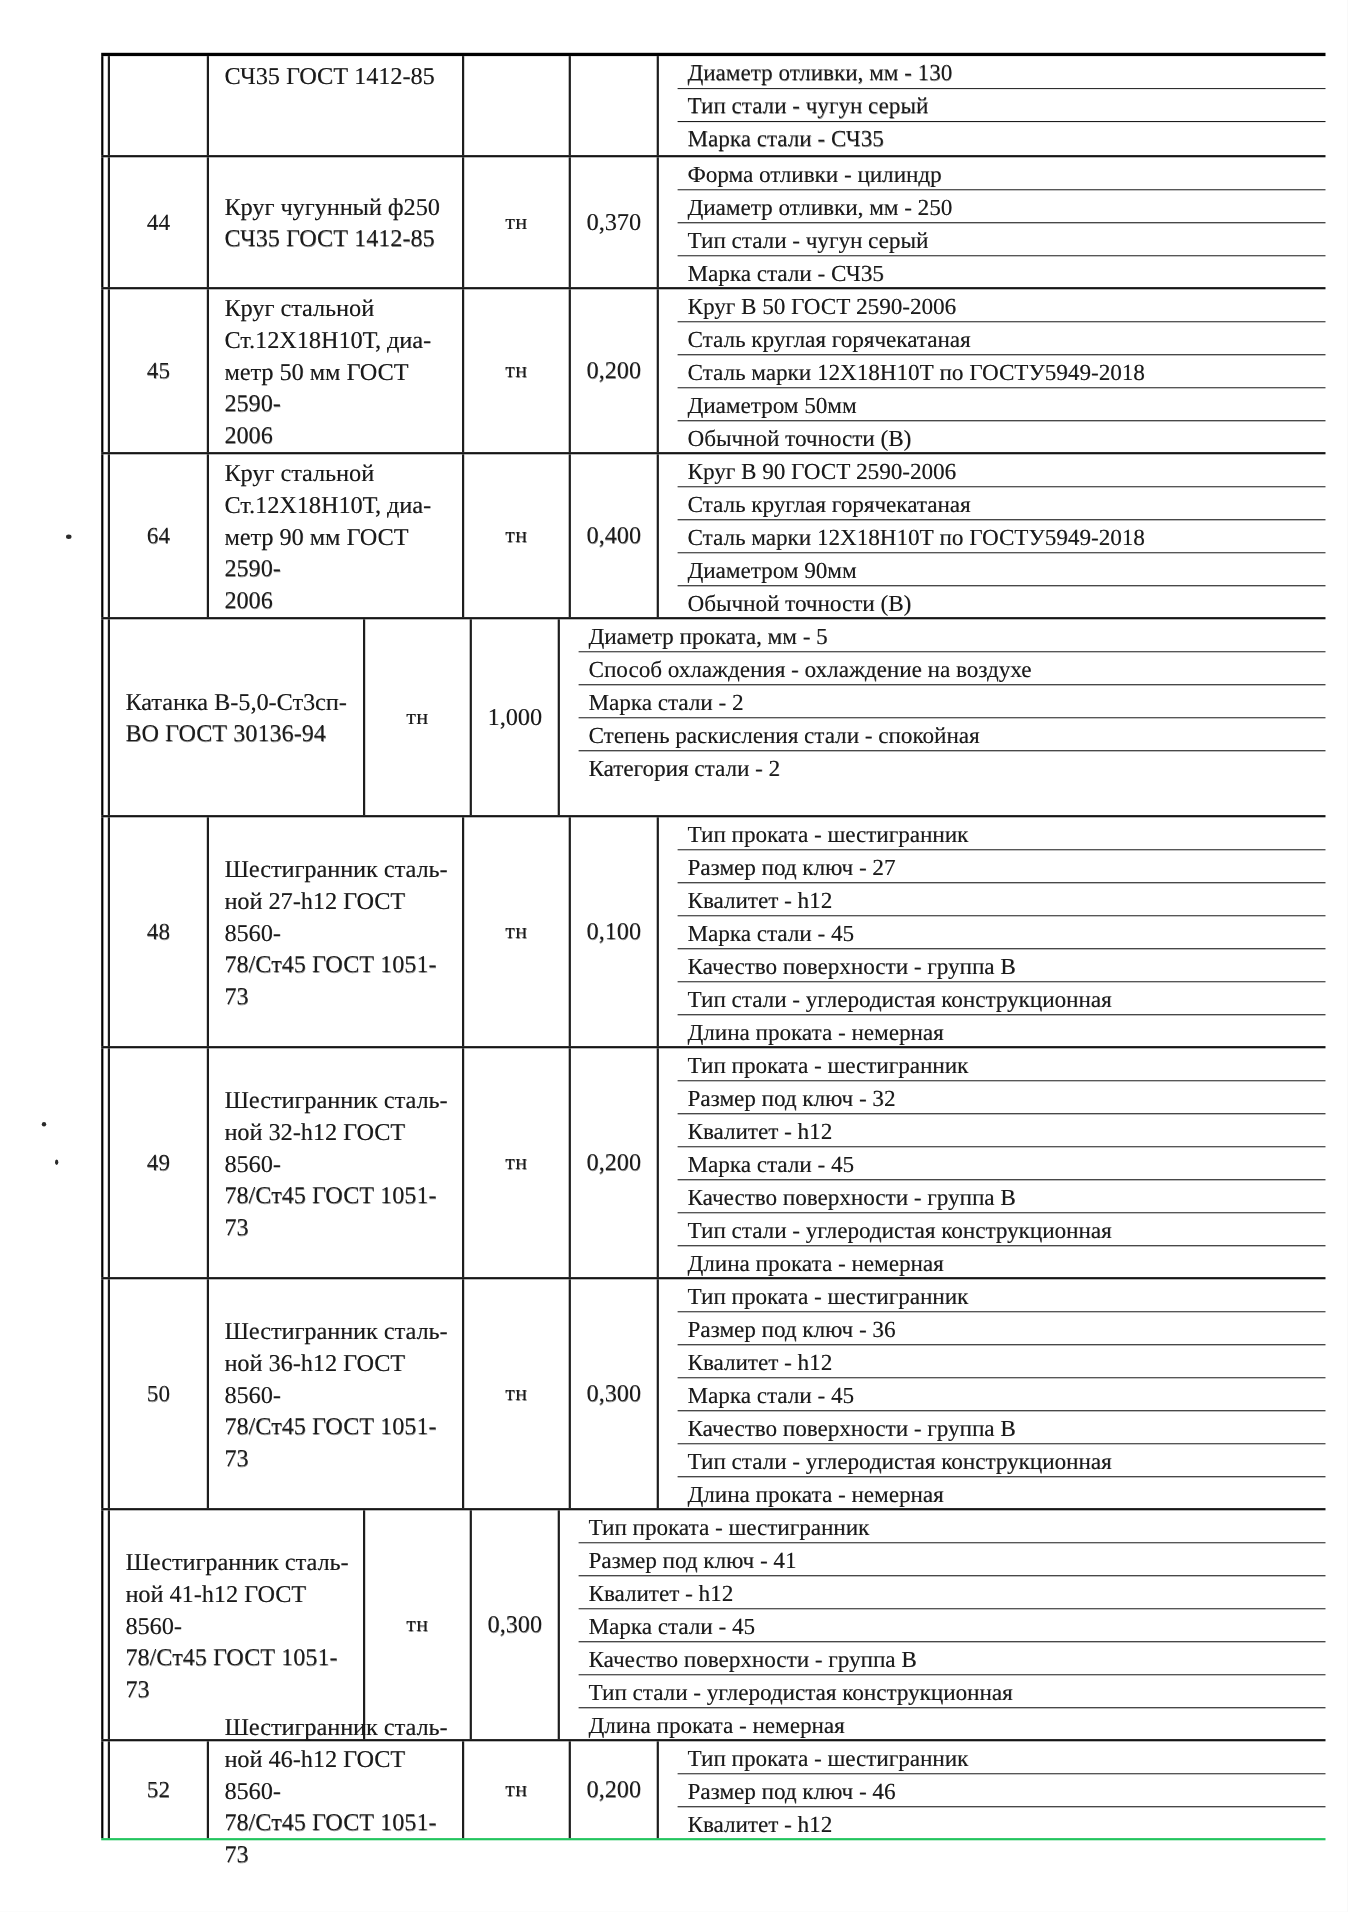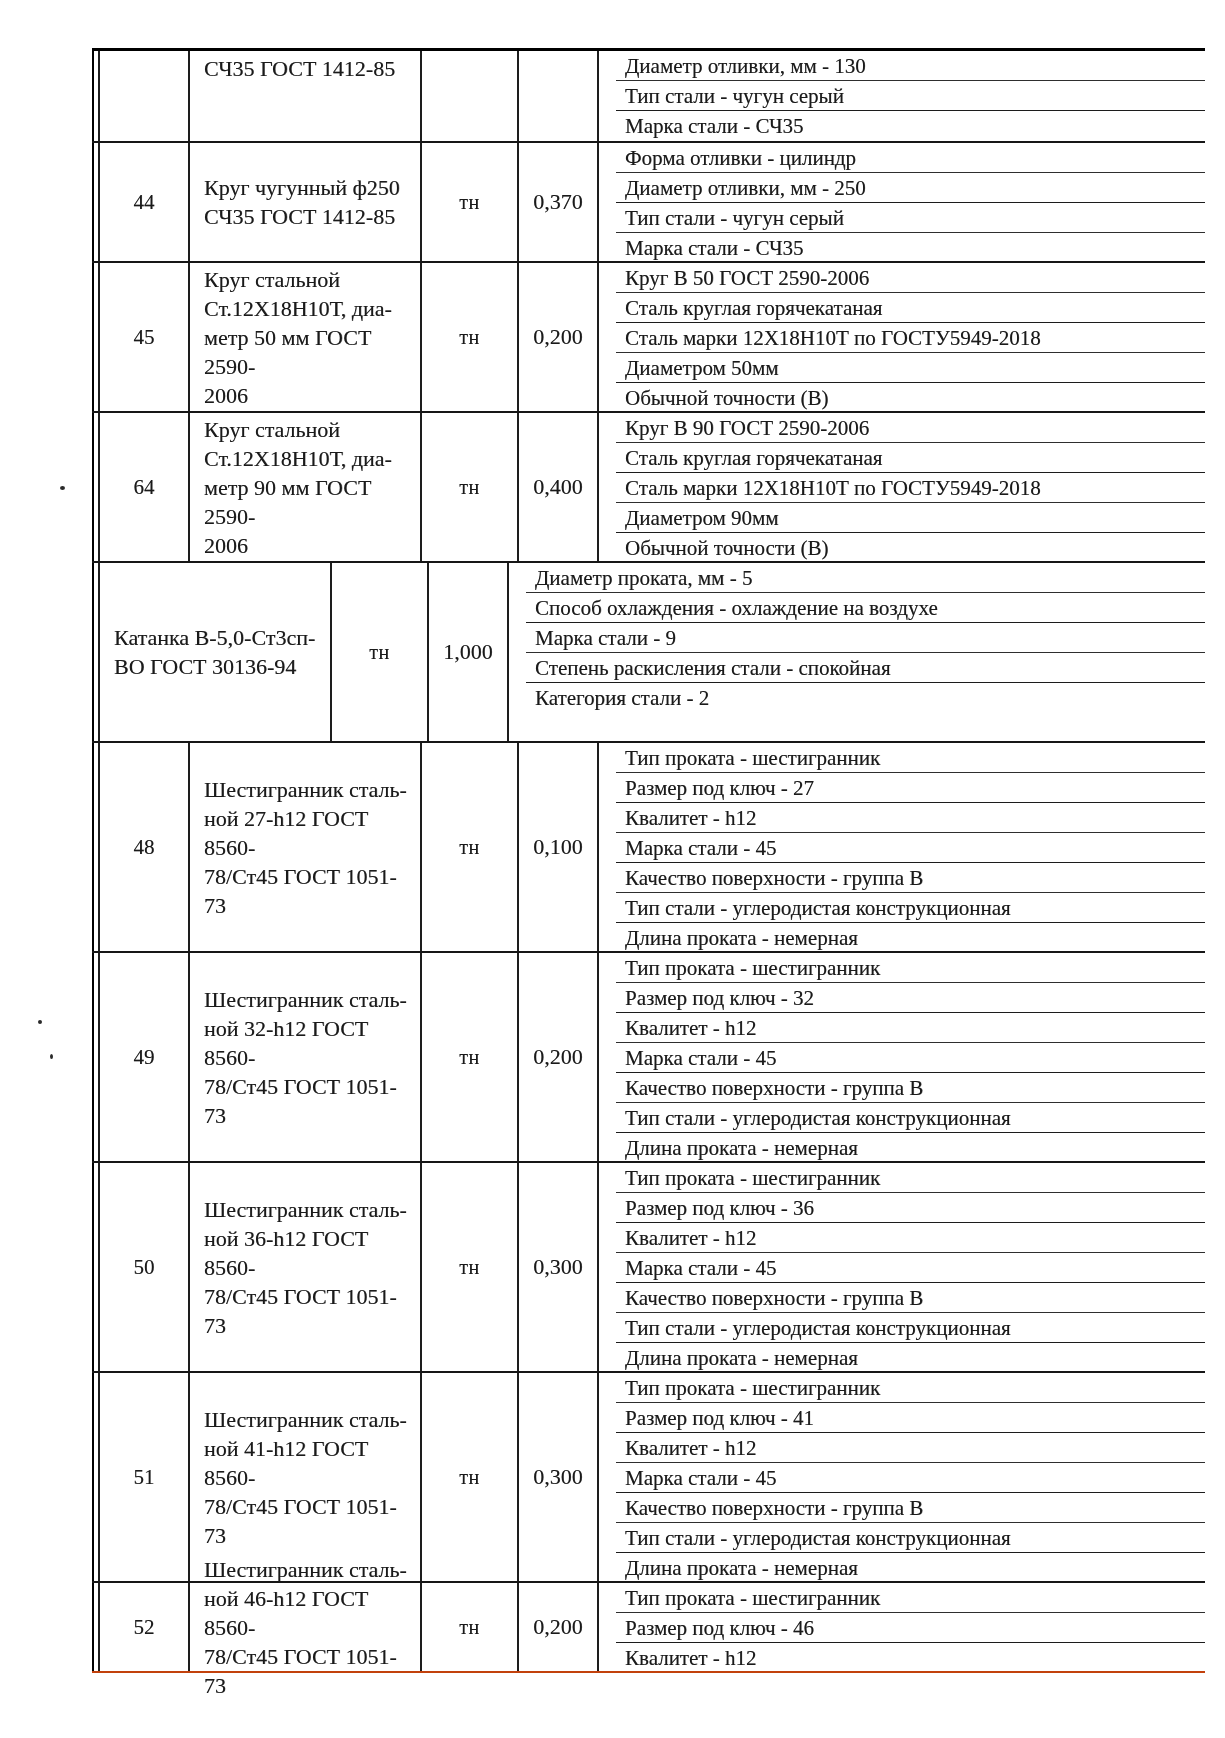--- a/index.html
+++ b/index.html
@@ -15,21 +15,21 @@
     color:#1a1a1a;
     overflow:hidden;
     text-shadow:0.3px 0.3px 0 rgba(0,0,0,0.45);
   }
   .spec-table{
     position:absolute;
     left:92px;
     top:48px;
     width:1113px;
     border-top:3px solid #000;
-    border-bottom:2px solid #c2410c;
+    border-bottom:2px solid #22c55e;
     box-sizing:border-box;
   }
   .row{
     display:flex;
     align-items:stretch;
     box-sizing:border-box;
   }
   .row + .row{ border-top:2px solid #161616; }
   .cell{ box-sizing:border-box; }
   .sp{
@@ -167,21 +167,21 @@
   </div>
       <div class="row" style="height: 180px;">
     <div class="cell sp"></div>
     <div class="cell name">Катанка В-5,0-Ст3сп-
 ВО ГОСТ 30136-94</div>
     <div class="cell unit">тн</div>
     <div class="cell qty">1,000</div>
     <div class="cell chars">
           <div class="char-line">Диаметр проката, мм - 5</div>
           <div class="char-line">Способ охлаждения - охлаждение на воздухе</div>
-          <div class="char-line">Марка стали - 9</div>
+          <div class="char-line">Марка стали - 2</div>
           <div class="char-line">Степень раскисления стали - спокойная</div>
           <div class="char-line">Категория стали - 2</div>
         </div>
   </div>
       <div class="row" style="height: 210px;">
     <div class="cell sp"></div>
     <div class="cell num">48</div>
     <div class="cell name">Шестигранник сталь-
 ной 27-h12 ГОСТ 8560-
 78/Ст45 ГОСТ 1051-73</div>
@@ -228,21 +228,20 @@
           <div class="char-line">Размер под ключ - 36</div>
           <div class="char-line">Квалитет - h12</div>
           <div class="char-line">Марка стали - 45</div>
           <div class="char-line">Качество поверхности - группа В</div>
           <div class="char-line">Тип стали - углеродистая конструкционная</div>
           <div class="char-line">Длина проката -   немерная</div>
         </div>
   </div>
       <div class="row" style="height: 210px;">
     <div class="cell sp"></div>
-    <div class="cell num">51</div>
     <div class="cell name">Шестигранник сталь-
 ной 41-h12 ГОСТ 8560-
 78/Ст45 ГОСТ 1051-73</div>
     <div class="cell unit">тн</div>
     <div class="cell qty">0,300</div>
     <div class="cell chars">
           <div class="char-line">Тип проката - шестигранник</div>
           <div class="char-line">Размер под ключ - 41</div>
           <div class="char-line">Квалитет - h12</div>
           <div class="char-line">Марка стали - 45</div>

